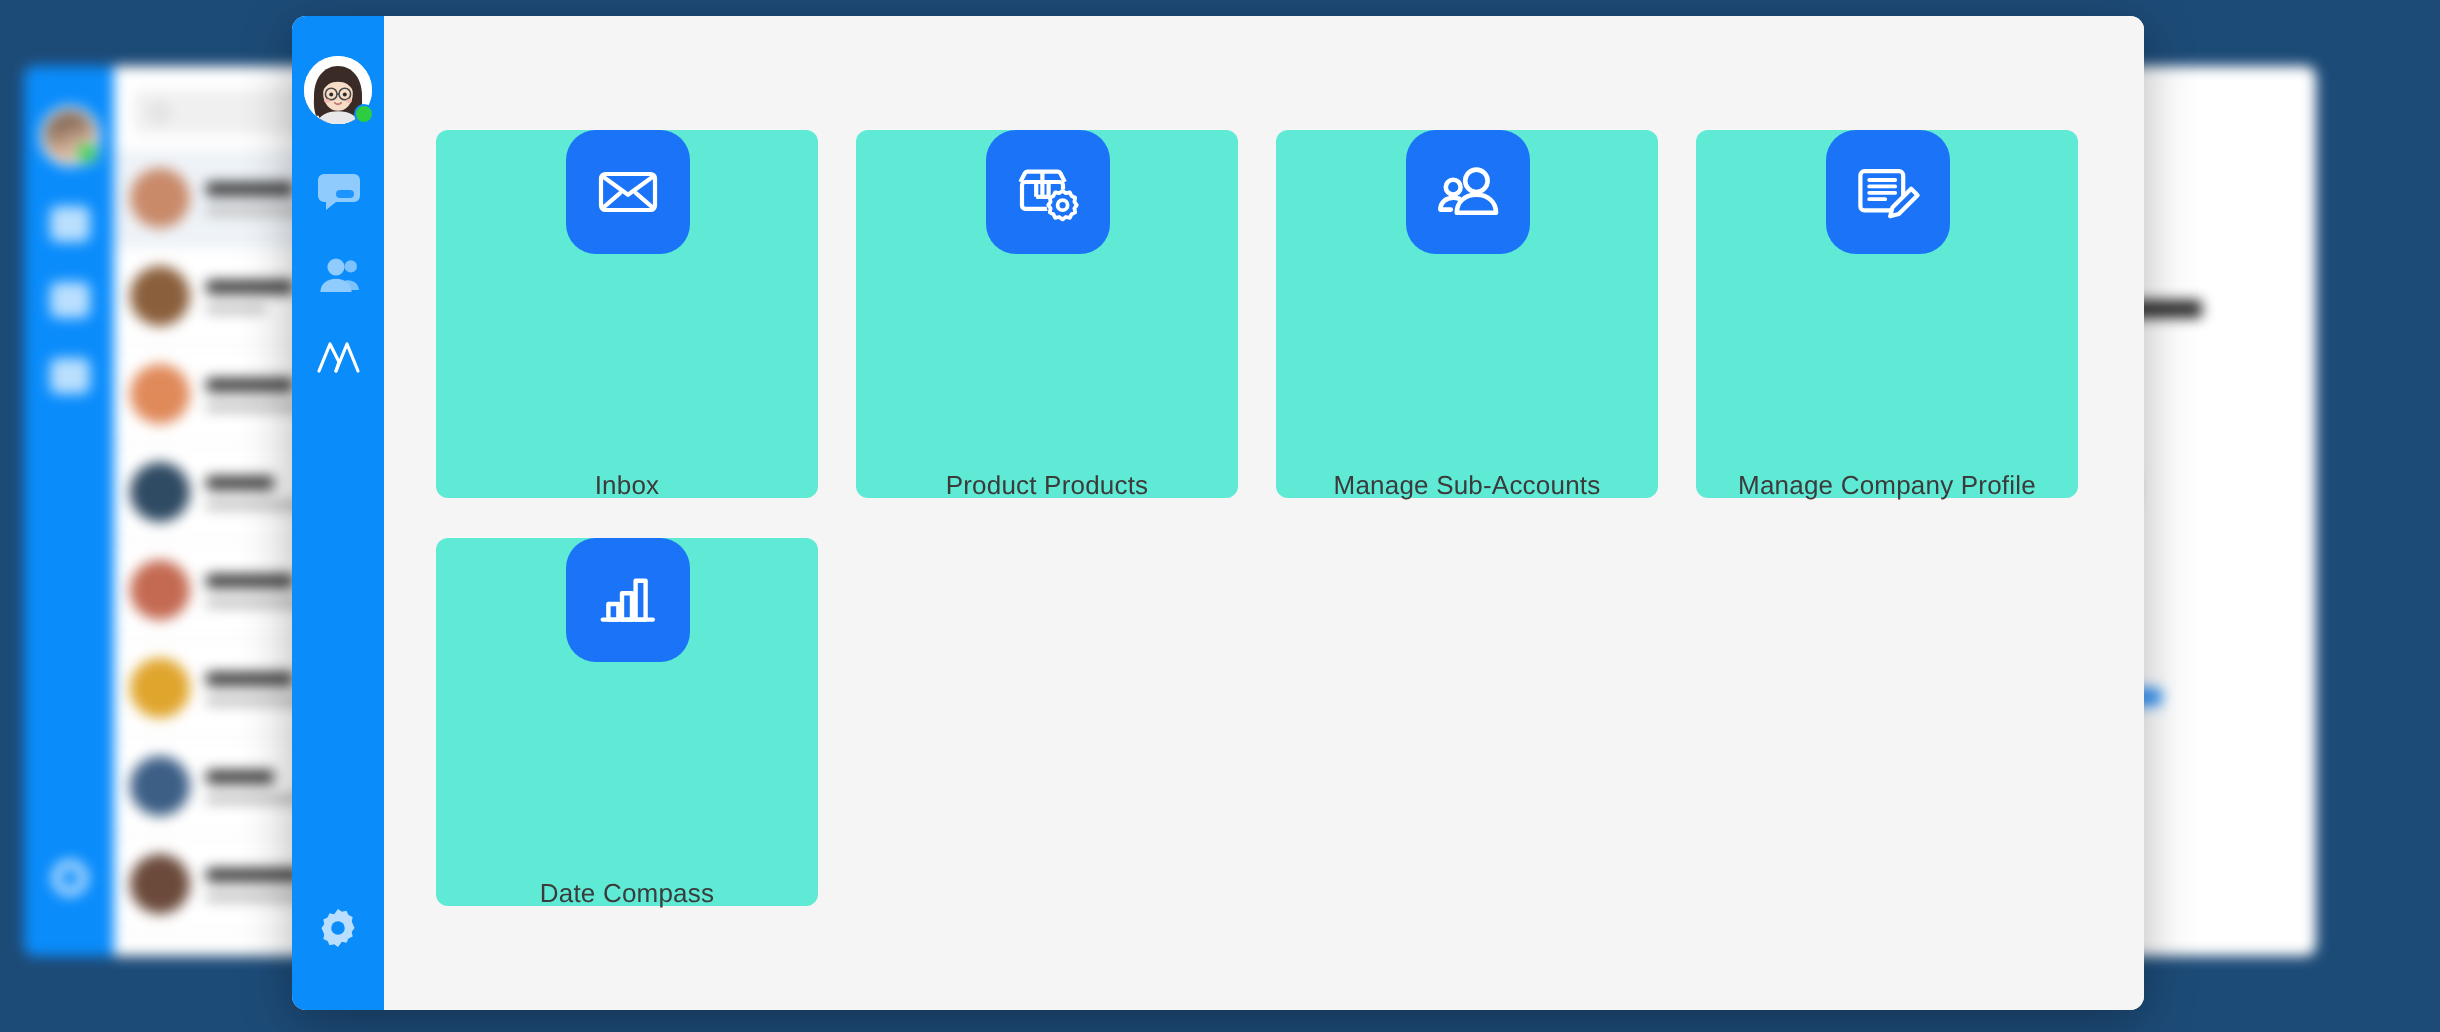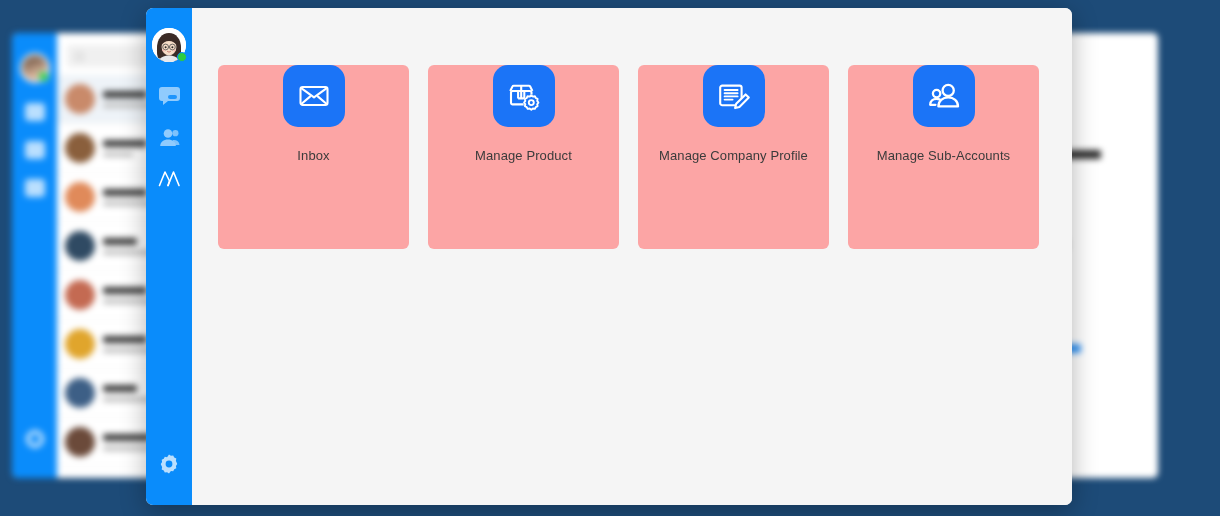--- a/index.html
+++ b/index.html
@@ -116,24 +116,24 @@
   #modal-body {
     flex: 1; background: #f5f5f5;
     padding: 57px 44px 0 26px;
   }
   #tile-grid {
     display: grid;
     grid-template-columns: repeat(4, 191px);
     gap: 20px 19px;
   }
   .tile {
-    background: #fca5a5; border-radius: 6px;
+    background: #5eead4; border-radius: 6px;
     height: 184px;
     display: flex; flex-direction: column;
-    align-items: center; justify-content: flex-start;
+    align-items: center; justify-content: space-between;
     cursor: pointer;
   }
   .tile-icon {
     width: 62px; height: 62px; border-radius: 15px;
     background: #1b74f7;
     display: flex; align-items: center; justify-content: center;
     margin-bottom: 22px;
   }
   .tile-icon svg { display: block; }
   .tile-label {
@@ -334,42 +334,53 @@
             <path d="M14.2 6.8 V19.4" fill="none" stroke="#ffffff" stroke-width="2.1"></path>
             <path d="M11.1 12 V19.4 M17.3 12 V19.4" fill="none" stroke="#ffffff" stroke-width="2.1"></path>
             <path d="M11.1 19.4 h6.2" fill="none" stroke="#ffffff" stroke-width="2.1"></path>
             <g>
               <circle cx="24.3" cy="23.6" r="8" fill="#1b74f7"></circle>
               <path d="M24.3 16.4l1.6 1.2 2-.4.9 1.8 1.8.9-.4 2 1.2 1.7-1.2 1.6.4 2-1.8.9-.9 1.8-2-.4-1.6 1.2-1.7-1.2-2 .4-.9-1.8-1.8-.9.4-2-1.2-1.6 1.2-1.7-.4-2 1.8-.9.9-1.8 2 .4z" fill="none" stroke="#ffffff" stroke-width="1.9" stroke-linejoin="round"></path>
               <circle cx="24.3" cy="23.6" r="2.5" fill="none" stroke="#ffffff" stroke-width="1.9"></circle>
             </g>
           </svg>
         </div>
-        <div class="tile-label">Manage Product</div>
-      </div>
-
-      <div class="tile">
-        <div class="tile-icon">
-          <svg width="34" height="34" viewBox="0 0 34 34">
-            <path d="M5.2 6.6h17.4a2 2 0 0 1 2 2v11.6l-6 6H5.2a2 2 0 0 1-2-2V8.6a2 2 0 0 1 2-2z" fill="none" stroke="#ffffff" stroke-width="2.1" stroke-linejoin="round"></path>
-            <path d="M7.6 11h13 M7.6 14.2h13 M7.6 17.4h13 M7.6 20.6h8" stroke="#ffffff" stroke-width="1.9" stroke-linecap="round"></path>
-            <path d="M28.6 15.4l3.2 3.2-9.4 9.4-4.3 1.1 1.1-4.3z" fill="#1b74f7" stroke="#ffffff" stroke-width="2.1" stroke-linejoin="round"></path>
-          </svg>
-        </div>
-        <div class="tile-label">Manage Company Profile</div>
+        <div class="tile-label">Product Products</div>
       </div>
 
       <div class="tile">
         <div class="tile-icon">
           <svg width="34" height="34" viewBox="0 0 34 34">
             <circle cx="21.2" cy="11.4" r="5.6" fill="none" stroke="#ffffff" stroke-width="2.3"></circle>
             <path d="M11.4 27.4c0-5.6 4.2-9 9.8-9s9.8 3.4 9.8 9z" fill="none" stroke="#ffffff" stroke-width="2.3" stroke-linejoin="round"></path>
             <circle cx="9.6" cy="14.6" r="3.7" fill="none" stroke="#ffffff" stroke-width="2.3"></circle>
             <path d="M12.6 20.4c-0.9-.3-2-.5-3-.5-3.6 0-6.4 2.2-6.4 5.9h5.2" fill="none" stroke="#ffffff" stroke-width="2.3" stroke-linejoin="round" stroke-linecap="round"></path>
           </svg>
         </div>
         <div class="tile-label">Manage Sub-Accounts</div>
       </div>
 
+      <div class="tile">
+        <div class="tile-icon">
+          <svg width="34" height="34" viewBox="0 0 34 34">
+            <path d="M5.2 6.6h17.4a2 2 0 0 1 2 2v11.6l-6 6H5.2a2 2 0 0 1-2-2V8.6a2 2 0 0 1 2-2z" fill="none" stroke="#ffffff" stroke-width="2.1" stroke-linejoin="round"></path>
+            <path d="M7.6 11h13 M7.6 14.2h13 M7.6 17.4h13 M7.6 20.6h8" stroke="#ffffff" stroke-width="1.9" stroke-linecap="round"></path>
+            <path d="M28.6 15.4l3.2 3.2-9.4 9.4-4.3 1.1 1.1-4.3z" fill="#1b74f7" stroke="#ffffff" stroke-width="2.1" stroke-linejoin="round"></path>
+          </svg>
+        </div>
+        <div class="tile-label">Manage Company Profile</div>
+      </div>
+
+      <div class="tile">
+        <div class="tile-icon">
+          <svg width="34" height="34" viewBox="0 0 34 34">
+            <path d="M4.4 26.8h25" stroke="#ffffff" stroke-width="2.2" stroke-linecap="round"></path>
+            <rect x="7.2" y="19" width="5" height="7.8" fill="none" stroke="#ffffff" stroke-width="2.2" stroke-linejoin="round"></rect>
+            <rect x="14" y="13.6" width="5" height="13.2" fill="none" stroke="#ffffff" stroke-width="2.2" stroke-linejoin="round"></rect>
+            <rect x="20.8" y="7.4" width="5" height="19.4" fill="none" stroke="#ffffff" stroke-width="2.2" stroke-linejoin="round"></rect>
+          </svg>
+        </div>
+        <div class="tile-label">Date Compass</div>
+      </div>
 
     </div>
   </div>
 </div>
 
 </body></html>

